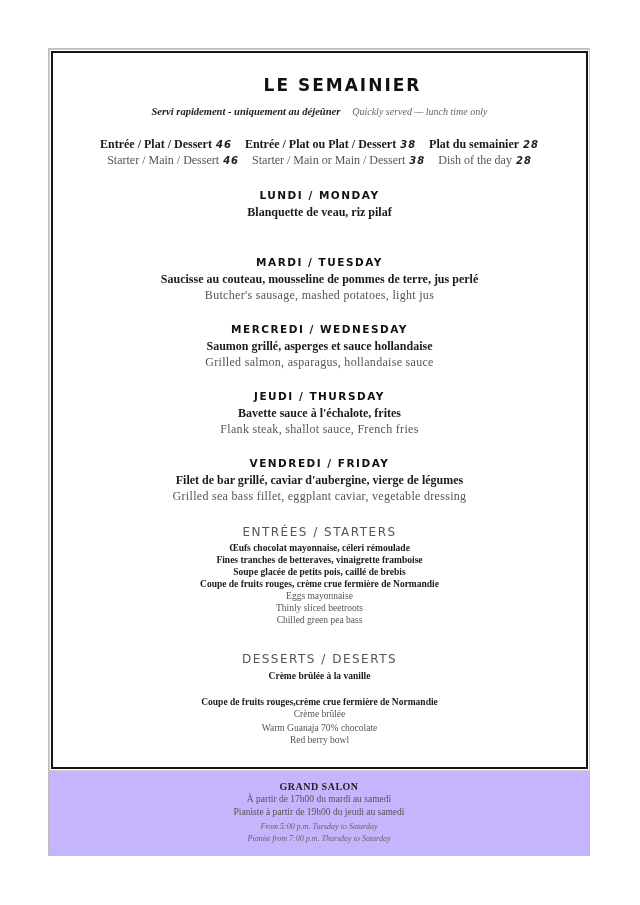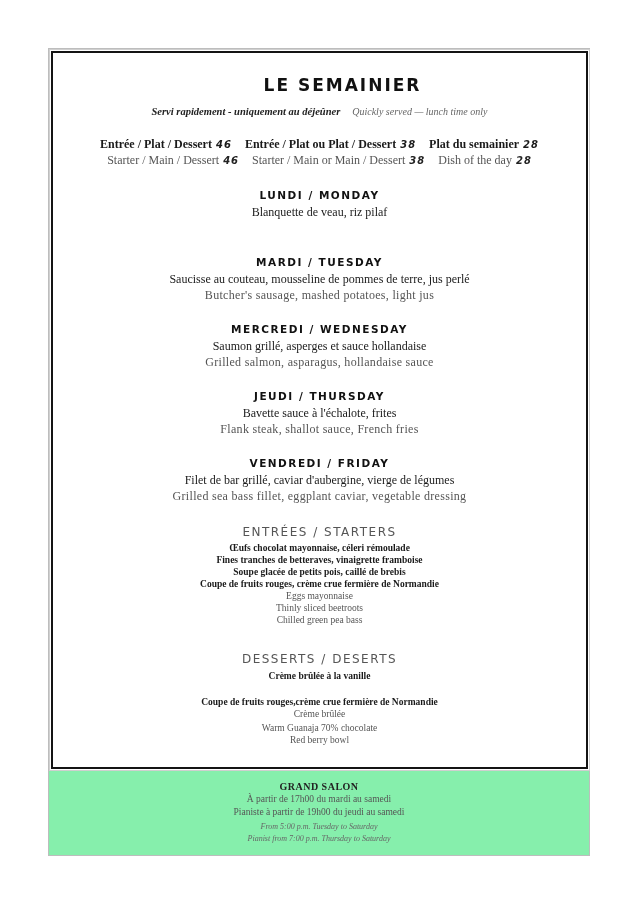--- a/index.html
+++ b/index.html
@@ -1,37 +1,37 @@
 <!DOCTYPE html>
 <html><head>
 <meta charset="utf-8">
 <style>
   html, body { margin: 0; padding: 0; background: #ffffff; }
   body { width: 640px; height: 905px; position: relative; overflow: hidden; font-family: "Liberation Serif", "DejaVu Serif", serif; color: #1a1a1a; }
 
   .outer-frame { position: absolute; left: 48px; top: 48px; width: 542px; height: 808px; border: 1px solid #bdbdbd; box-sizing: border-box; background: #fff; }
   .menu-frame { position: absolute; left: 51px; top: 51px; width: 537px; height: 718px; border: 2px solid #141414; box-sizing: border-box; background: #ffffff; outline: 1px solid #cfcfcf; outline-offset: 1px; }
-  .footer { position: absolute; left: 49px; top: 771px; width: 540px; height: 84px; background: #86efac; }
+  .footer { position: absolute; left: 49px; top: 771px; width: 540px; height: 84px; background: #c4b5fd; }
 
   .center { position: absolute; left: 0; right: 0; text-align: center; white-space: nowrap; }
 
   .title { font-family: "DejaVu Sans", "Liberation Sans", sans-serif; font-weight: bold; font-size: 17px; letter-spacing: 2px; color: #111; padding-left: 46px; }
   .subtitle { font-size: 10.5px; }
   .subtitle .fr { font-style: italic; font-weight: bold; color: #222; }
   .subtitle .en { font-style: italic; color: #666; margin-left: 12px; font-size: 10px; }
 
   .prices { font-size: 12px; }
   .prices .fr-row { font-weight: bold; color: #1a1a1a; }
   .prices .en-row { color: #555; }
   .prices .item { margin: 0 5px; }
   .prices .price { font-family: "DejaVu Sans", sans-serif; font-style: italic; font-weight: bold; font-size: 10px; margin-left: 4px; letter-spacing: 1px; }
   .prices .en-row .price { color: #222; }
 
   .day-head { font-family: "DejaVu Sans", "Liberation Sans", sans-serif; font-size: 10.5px; letter-spacing: 1.5px; font-weight: bold; color: #111; }
-  .dish-fr { font-size: 12px; font-weight: normal; color: #1a1a1a; }
+  .dish-fr { font-size: 12px; font-weight: bold; color: #1a1a1a; }
   .dish-en { font-size: 12px; color: #555; letter-spacing: 0.3px; }
 
   .sec-head { font-family: "DejaVu Sans", "Liberation Sans", sans-serif; font-size: 12px; letter-spacing: 1.5px; color: #555; }
   .sm-fr { font-size: 9.5px; font-weight: bold; color: #1a1a1a; }
   .sm-en { font-size: 9.5px; color: #555; }
 
   .ft-head { font-size: 10px; font-weight: bold; color: #222; letter-spacing: 0.5px; }
   .ft-fr { font-size: 9.5px; color: #555; }
   .ft-en { font-size: 8px; font-style: italic; color: #666; }
 </style>

